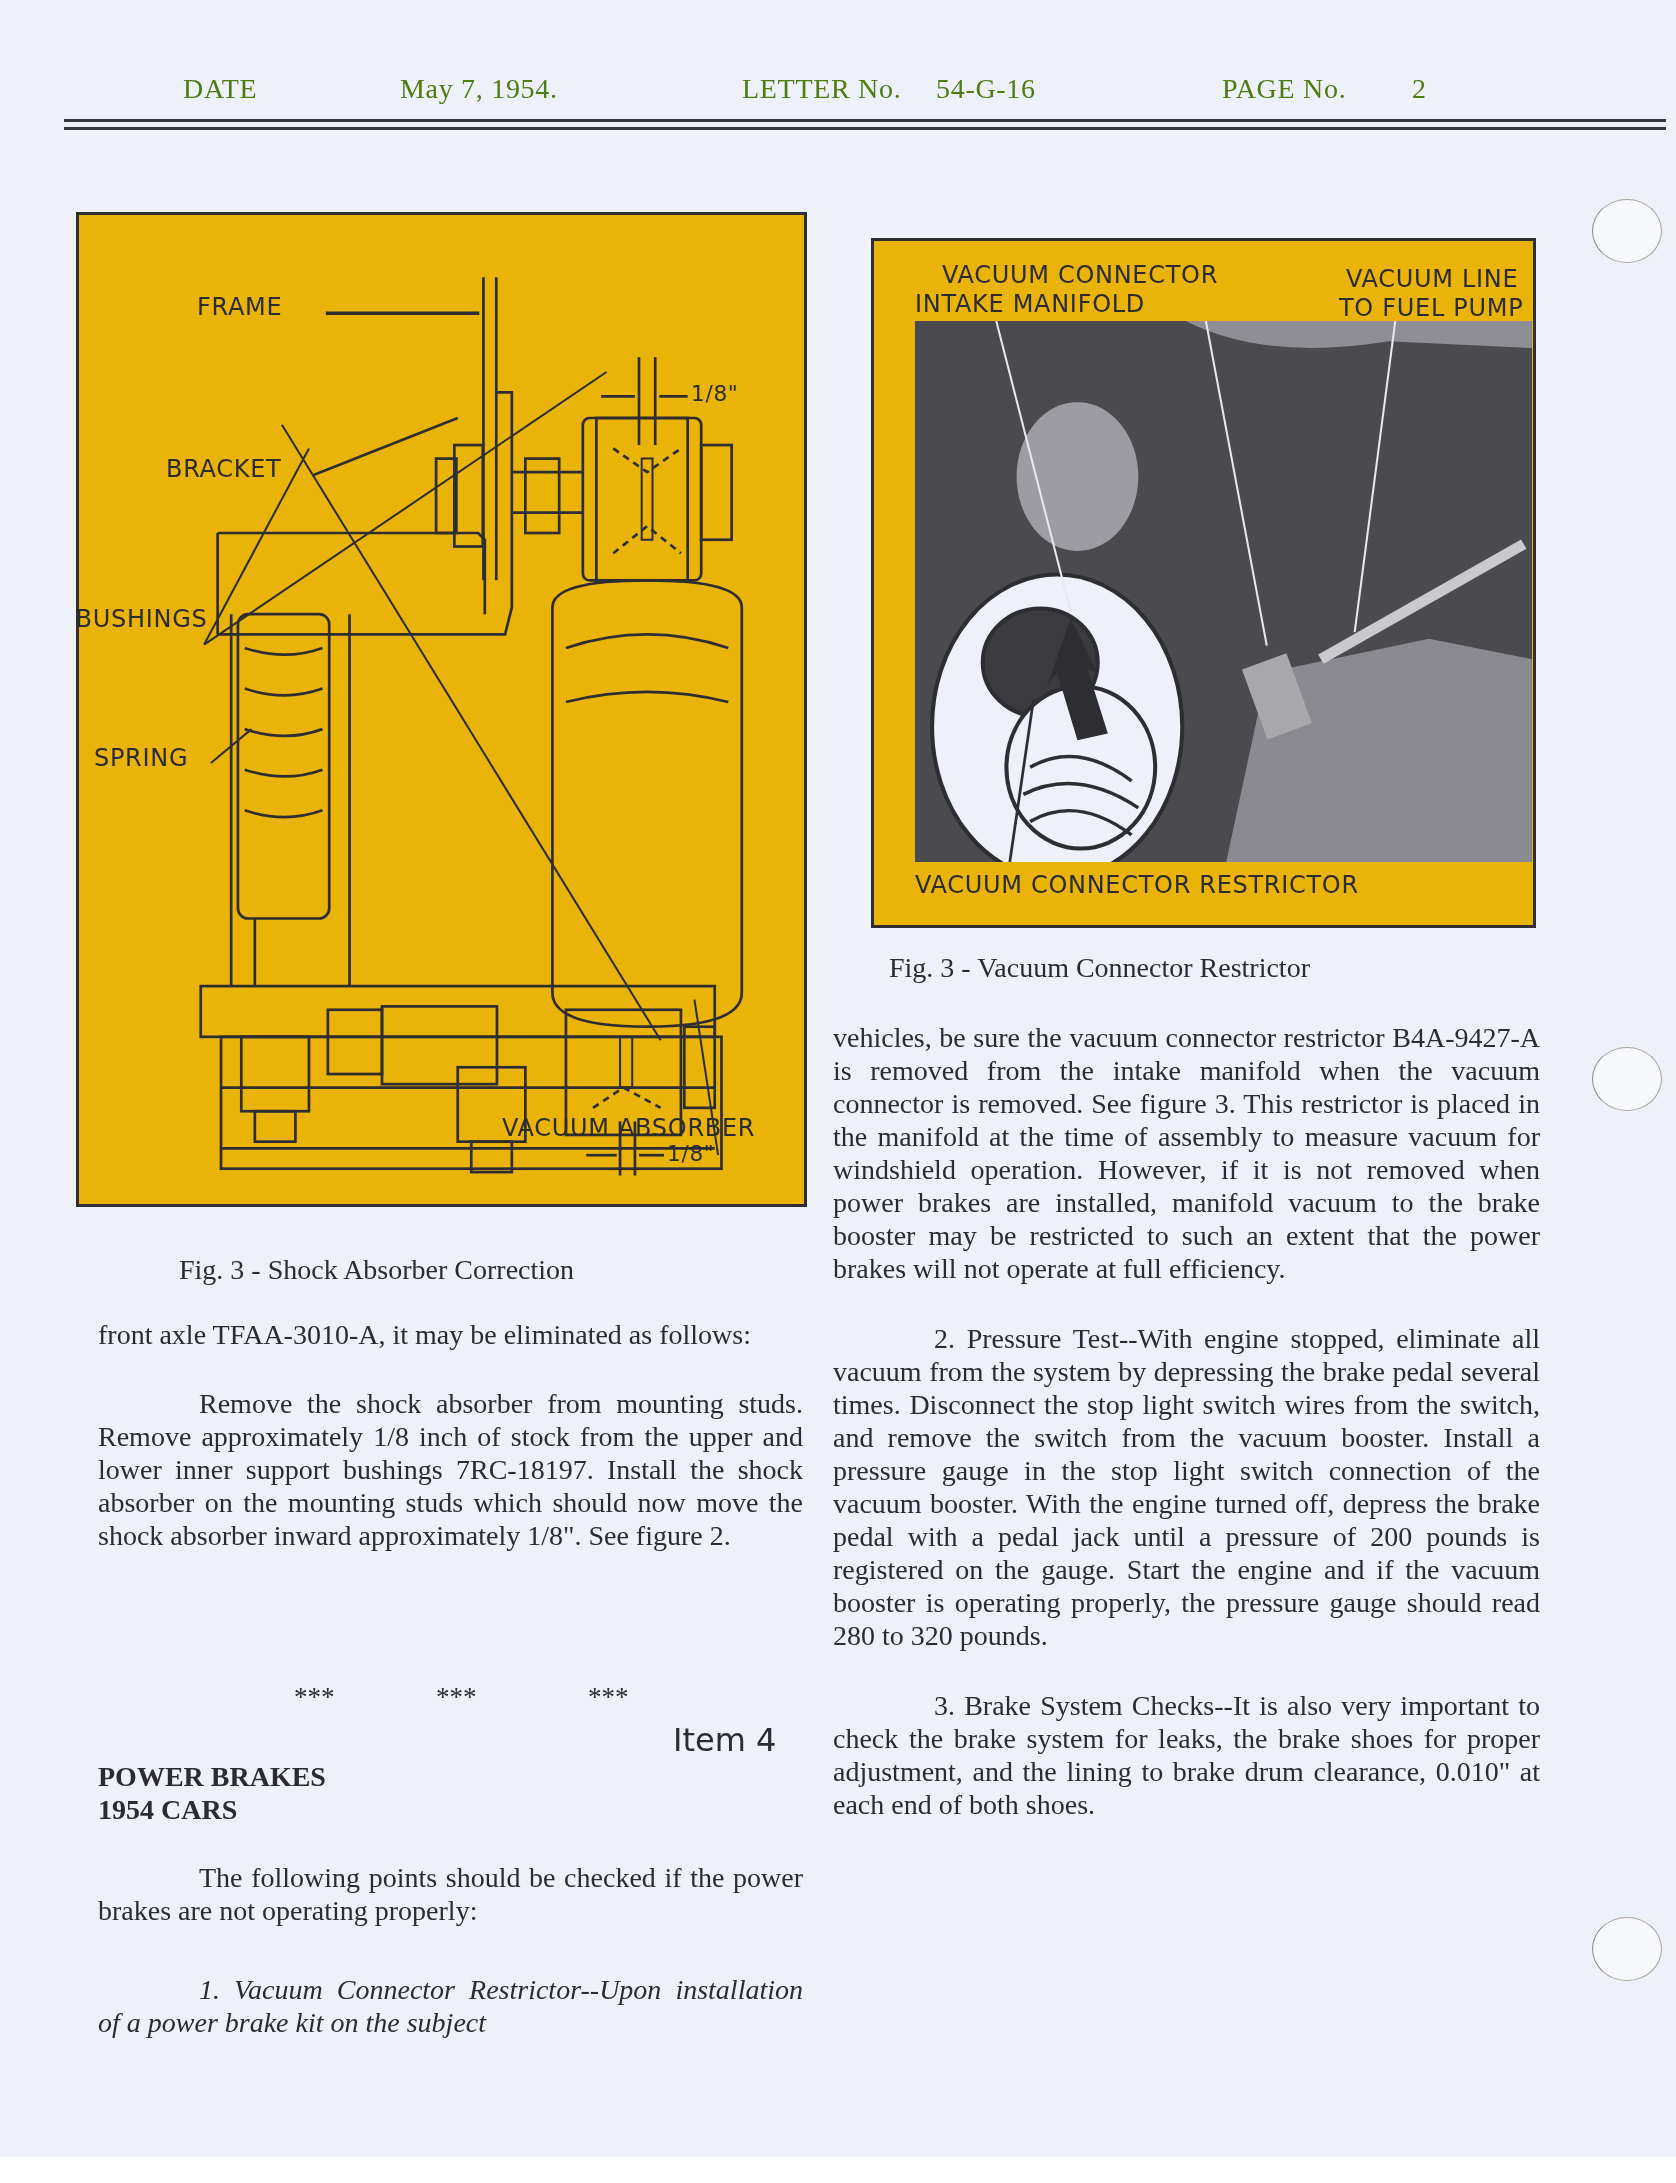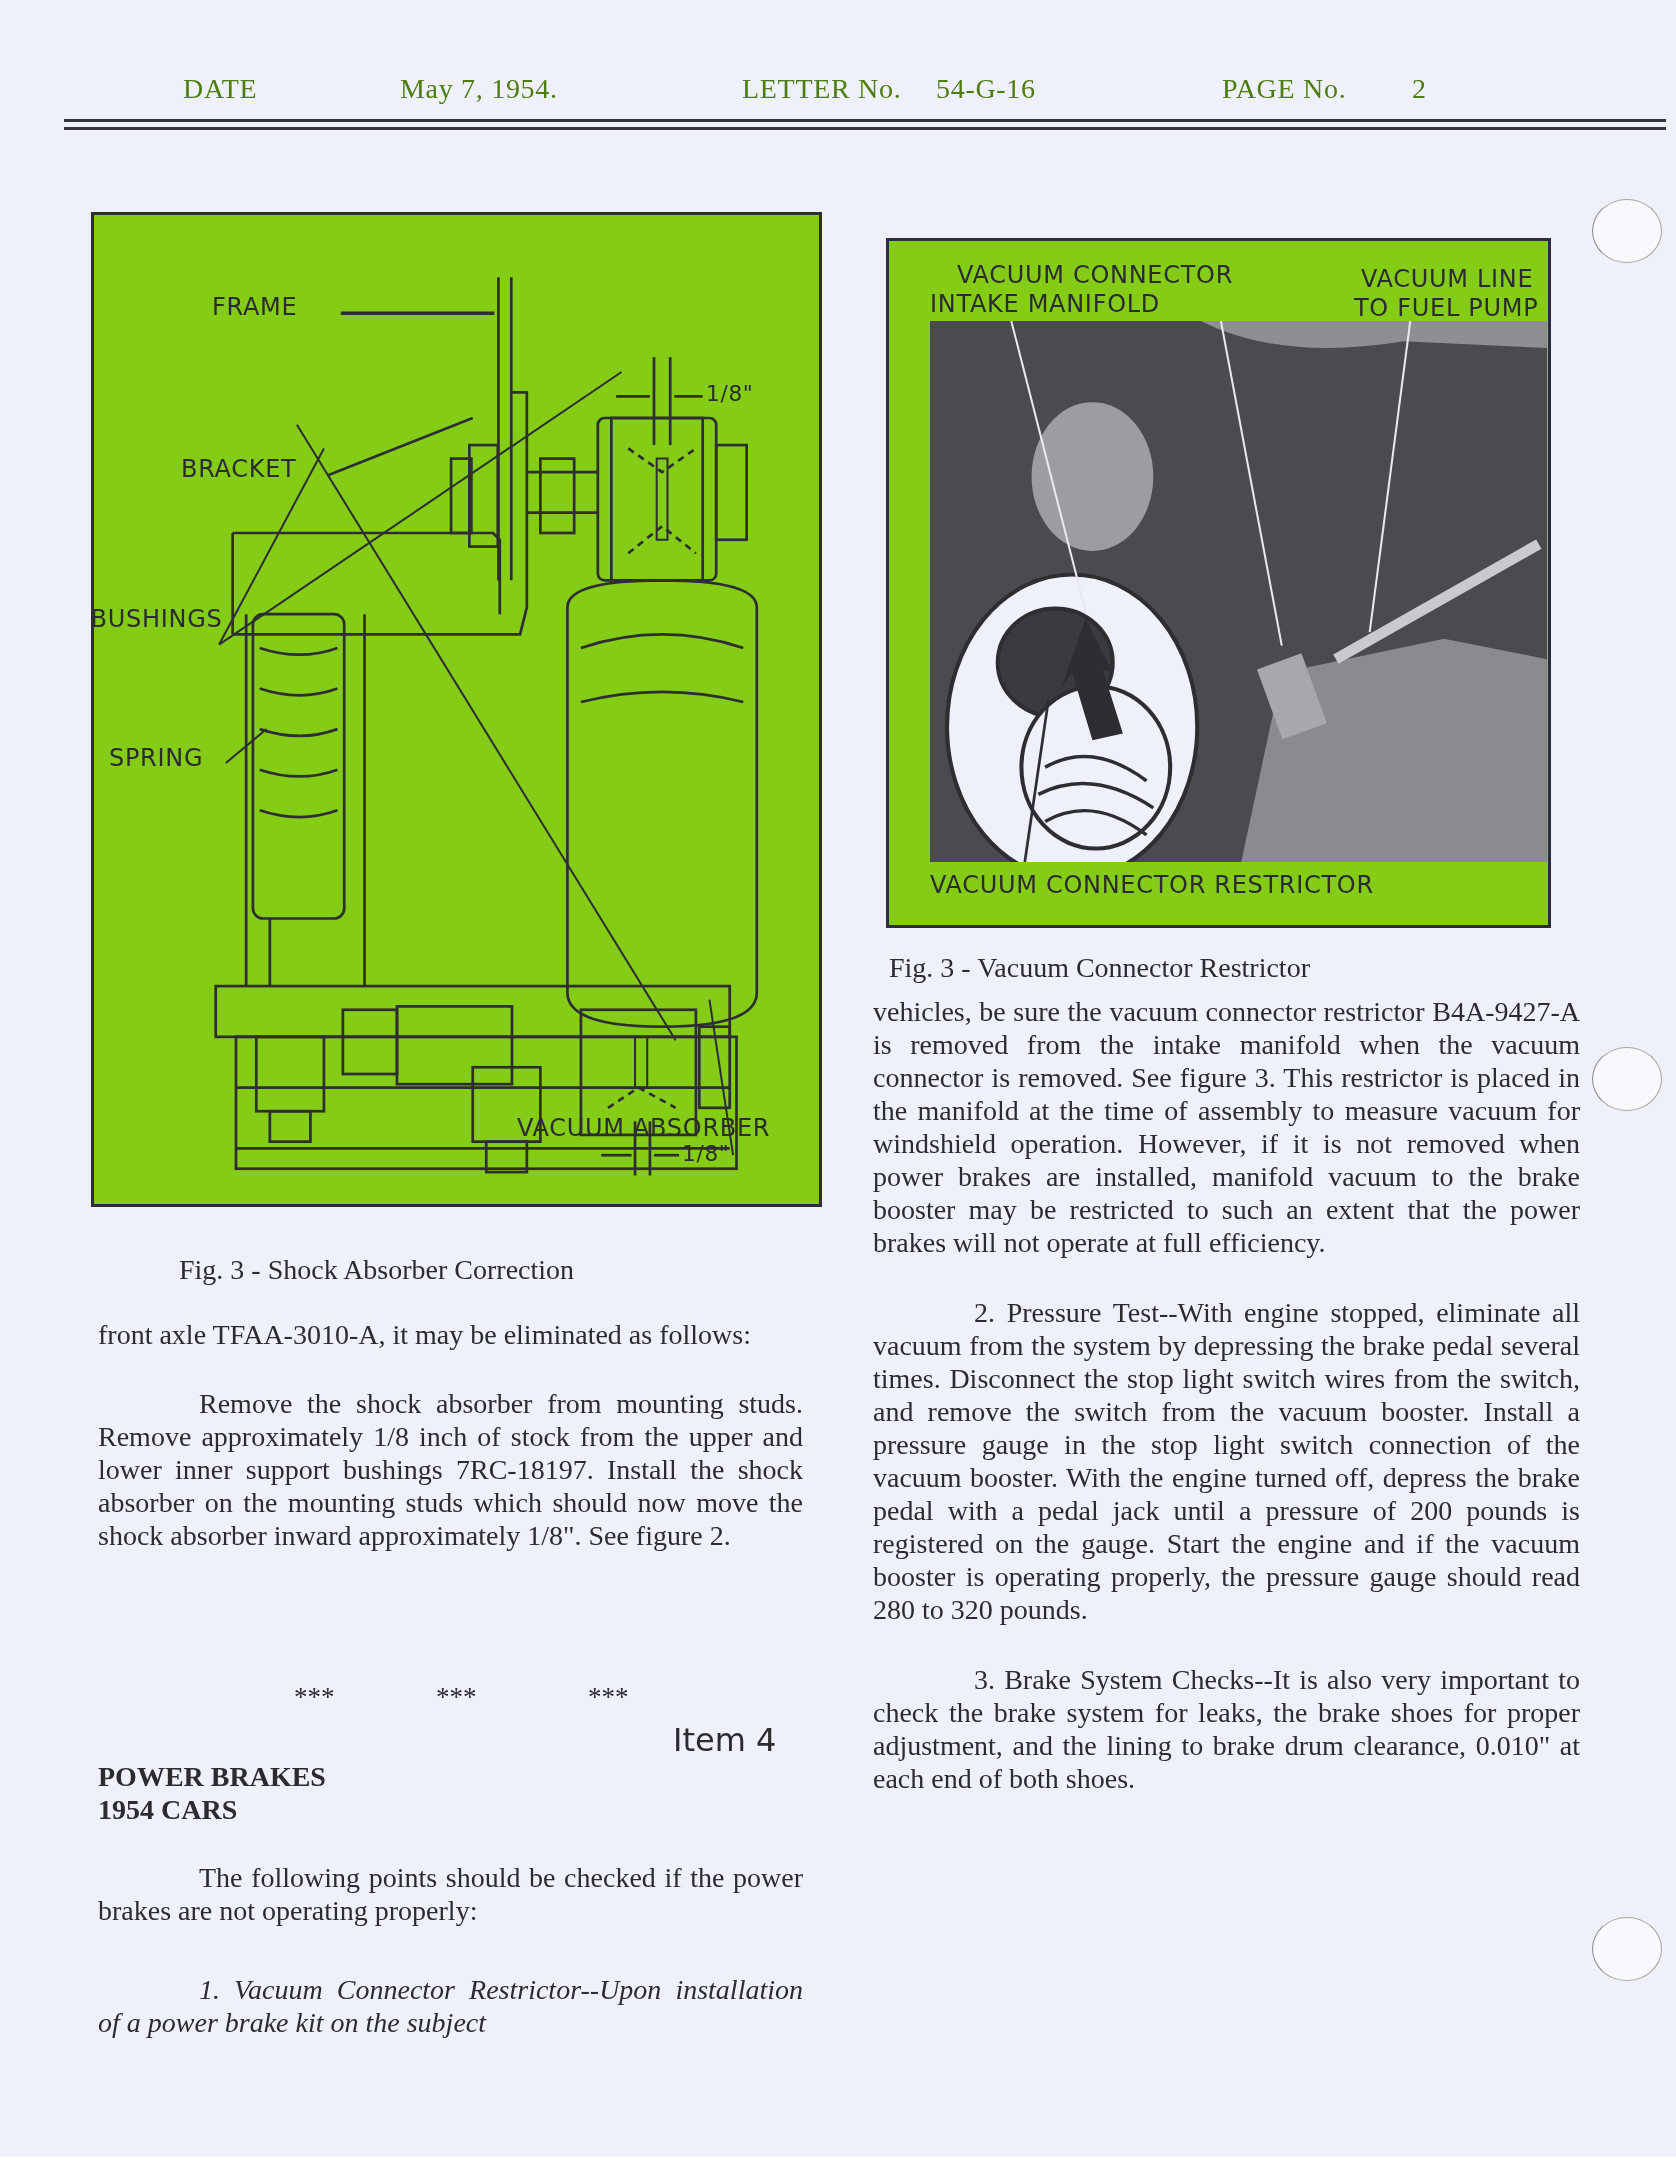--- a/index.html
+++ b/index.html
@@ -9,21 +9,21 @@
     font-family:"DejaVu Serif", "Liberation Serif", serif;
     color:#2a2a2e;
   }
   .page {
     position:absolute; left:0; top:0; width:1677px; height:2157px;
     background:#eef0fa;
   }
   .hdr { position:absolute; top:73px; font-family:Liberation Serif, serif; font-size:28px; color:#4d7c0f; letter-spacing:0.7px; }
   .rule { position:absolute; left:64px; width:1602px; height:2.7px; background:#34343a; }
   .hole { position:absolute; width:68px; height:62px; border-radius:50%; background:#f8f9fc; border:1.4px solid #a9a39a; border-left-color:#8a8a8a; }
-  .figbox { position:absolute; border:3.4px solid #2e2e32; background:#84cc16;margin-left:15px; }
+  .figbox { position:absolute; border:3.4px solid #2e2e32; background:#eab308; }
   .sans { font-family:"DejaVu Sans", "Liberation Sans", sans-serif; color:#2b2b30; letter-spacing:0.7px; }
   .lbl { position:absolute; font-size:24px; white-space:nowrap; }
   .caption { position:absolute; font-family:"Liberation Serif", serif; font-size:28px; color:#2b2b30; white-space:nowrap; }
   .col { position:absolute; font-family:"Liberation Serif", serif; font-size:28px; line-height:33px; color:#2b2b30; text-align:justify; }
   .col p { margin:0; }
   .indent { text-indent:101px; }
   .stars { position:absolute; font-family:"Liberation Serif", serif; font-size:27px; }
   .item { position:absolute; font-family:"DejaVu Sans", "Liberation Sans", sans-serif; font-size:32px; color:#2b2b30; }
   .photo { position:absolute; background:#4d4d52; overflow:hidden; }
 </style>
@@ -165,20 +165,20 @@
     <p>POWER BRAKES</p>
     <p>1954 CARS</p>
   </div>
   <div class="col" style="left:98px; top:1861px; width:705px;">
     <p class="indent">The following points should be checked if the power brakes are not operating properly:</p>
   </div>
   <div class="col" style="left:98px; top:1973px; width:705px;font-style:italic;">
     <p class="indent">1. Vacuum Connector Restrictor--Upon installation of a power brake kit on the subject</p>
   </div>
 
-  <div class="col" style="left:833px; top:995px; width:707px;margin-left:40px;">
+  <div class="col" style="left:833px; top:1021px; width:707px;">
     <p>vehicles, be sure the vacuum connector restrictor B4A-9427-A is removed from the intake manifold when the vacuum connector is removed. See figure 3. This restrictor is placed in the manifold at the time of assembly to measure vacuum for windshield operation. However, if it is not removed when power brakes are installed, manifold vacuum to the brake booster may be restricted to such an extent that the power brakes will not operate at full efficiency.</p>
     <p class="indent" style="margin-top:37px;">2. Pressure Test--With engine stopped, eliminate all vacuum from the system by depressing the brake pedal several times. Disconnect the stop light switch wires from the switch, and remove the switch from the vacuum booster. Install a pressure gauge in the stop light switch connection of the vacuum booster. With the engine turned off, depress the brake pedal with a pedal jack until a pressure of 200 pounds is registered on the gauge. Start the engine and if the vacuum booster is operating properly, the pressure gauge should read 280 to 320 pounds.</p>
     <p class="indent" style="margin-top:37px;">3. Brake System Checks--It is also very important to check the brake system for leaks, the brake shoes for proper adjustment, and the lining to brake drum clearance, 0.010" at each end of both shoes.</p>
   </div>
 
 </div>
 
 
 </body></html>

